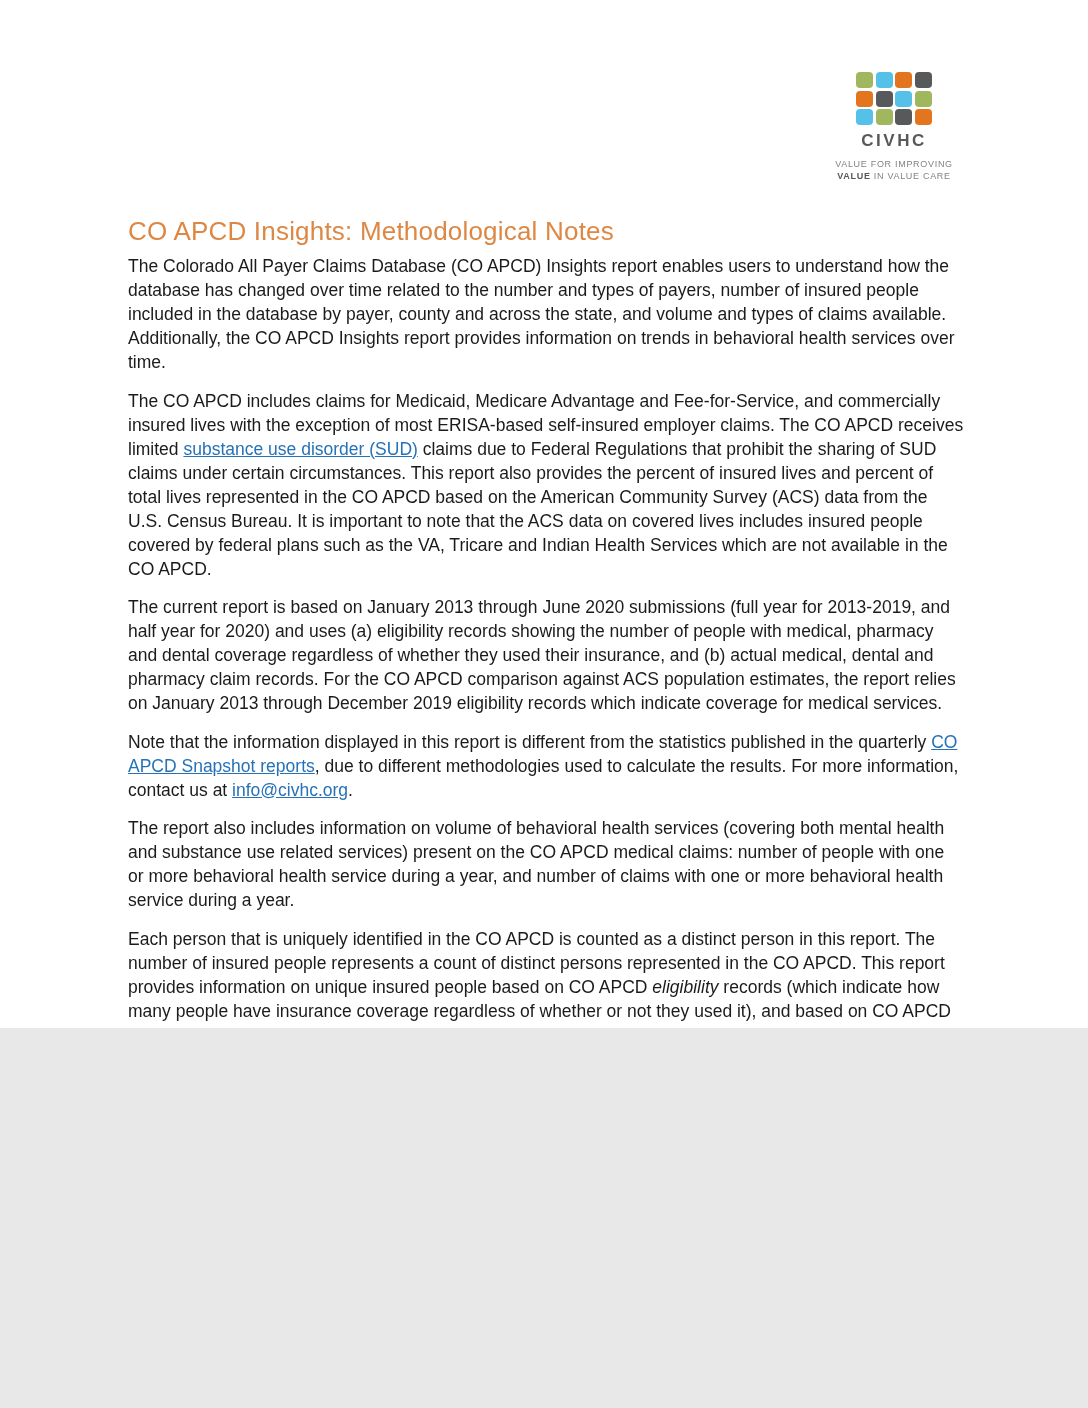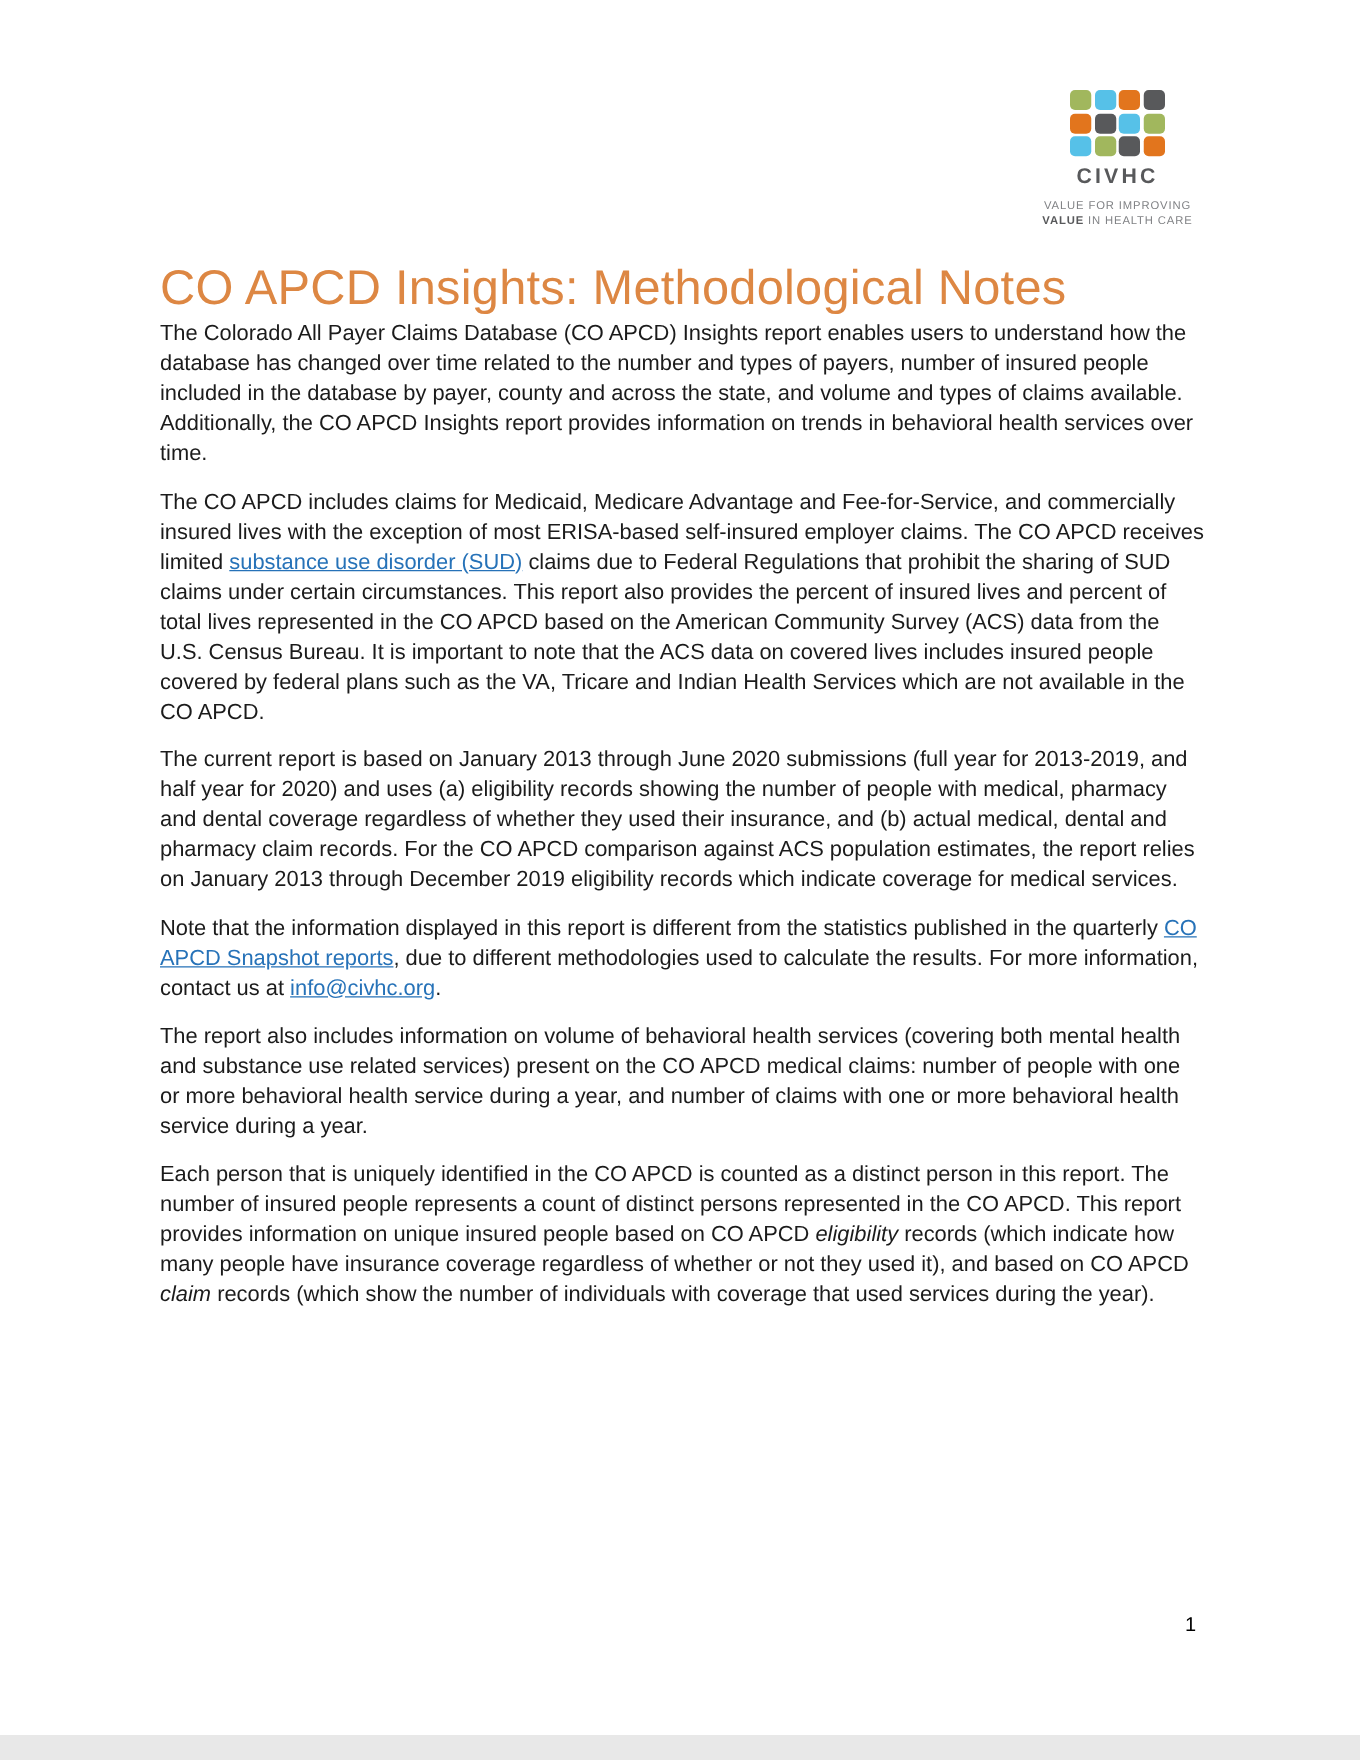--- a/index.html
+++ b/index.html
@@ -6,21 +6,21 @@
     --accent: #dd8743;
     --subhead: #d97b2f;
     --link: #2672b8;
     --logo-gray: #58595b;
     --tagline-gray: #808285;
     --ink: #1b1b1b;
   }
   html,body{margin:0;padding:0;background:#e8e8e8;}
   .page{
     position:relative;
-    width:1088px;height:1388px;
+    width:1088px;height:1028px;
     margin:0 auto;
     background:#ffffff;
     font-family:"Liberation Sans", sans-serif;
     color:var(--ink);
     overflow:hidden;
   }
   
   .logo{
     position:absolute; top:72px; left:828px; width:132px;
     text-align:center;
@@ -45,21 +45,21 @@
     color:var(--tagline-gray);
     white-space:nowrap;
   }
   .logo-tagline .strong{font-weight:bold;color:var(--logo-gray);}
   
   .content{
     position:absolute; left:128px; top:214px; width:836px;
   }
   .doc-title{
     margin:0 0 6px 0;
-    font-size:39px; font-weight:400; letter-spacing:0.2px;
+    font-size:26px; font-weight:400; letter-spacing:0.2px;
     color:var(--accent);
     line-height:34px;
   }
   .doc-date{
     margin:0 0 15px 0;
     font-size:17.5px; line-height:25px;
   }
   .para{
     margin:0 0 14.5px 0;
     font-size:17.5px; line-height:24px;
@@ -99,21 +99,21 @@
         <div class="tile" style="background: rgb(86, 193, 232);"></div>
         <div class="tile" style="background: rgb(161, 183, 93);"></div>
         <div class="tile" style="background: rgb(86, 193, 232);"></div>
         <div class="tile" style="background: rgb(161, 183, 93);"></div>
         <div class="tile" style="background: rgb(88, 89, 91);"></div>
         <div class="tile" style="background: rgb(226, 117, 29);"></div>
       </div>
     <div class="logo-word">CIVHC</div>
     <div class="logo-tagline">
       <span>VALUE FOR IMPROVING</span><br>
-      <span class="strong">VALUE</span><span> IN HEALTH CARE</span>
+      <span class="strong">VALUE</span><span> IN VALUE CARE</span>
     </div>
   </div>
 
   <div class="content">
 
     <h1 class="doc-title">CO APCD Insights: Methodological Notes</h1>
 
     <p class="para">The Colorado All Payer Claims Database (CO APCD) Insights report enables users to understand how the database has changed over time related to the number and types of payers, number of insured people included in the database by payer, county and across the state, and volume and types of claims available. Additionally, the CO APCD Insights report provides information on trends in behavioral health services over time.</p>
 
     <p class="para"><span>The CO APCD includes claims for Medicaid, Medicare Advantage and Fee-for-Service, and commercially insured lives with the exception of most ERISA-based self-insured employer claims. The CO APCD receives limited </span><a href="#">substance use disorder (SUD)</a><span> claims due to Federal Regulations that prohibit the sharing of SUD claims under certain circumstances. This report also provides the percent of insured lives and percent of total lives represented in the CO APCD based on the American Community Survey (ACS) data from the U.S. Census Bureau. It is important to note that the ACS data on covered lives includes insured people covered by federal plans such as the VA, Tricare and Indian Health Services which are not available in the CO APCD.</span></p>

